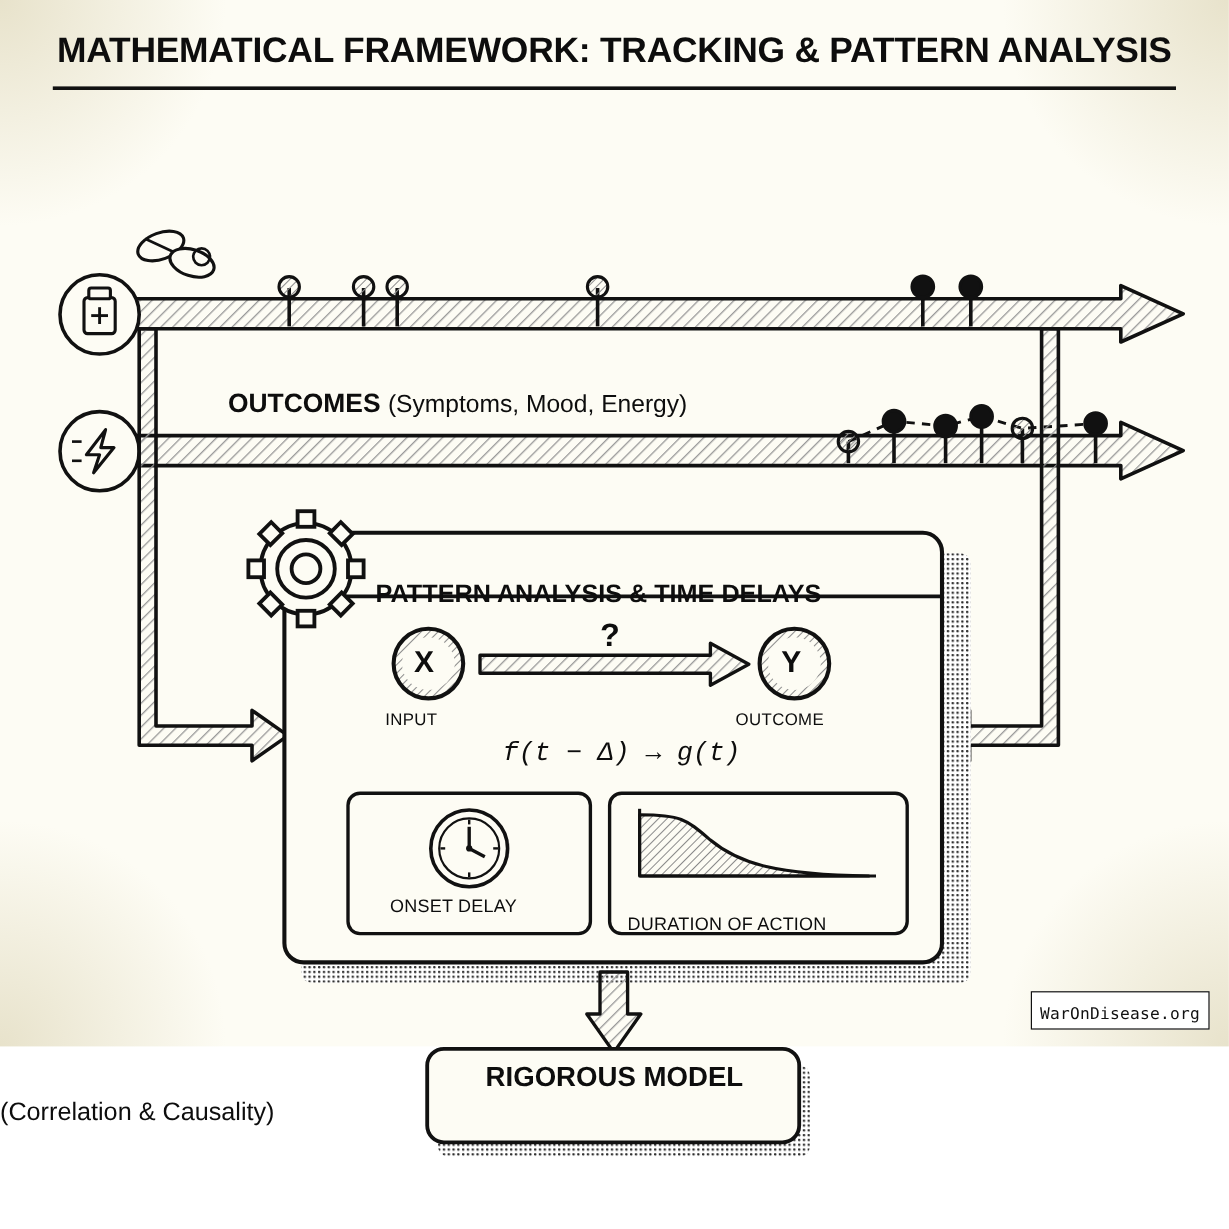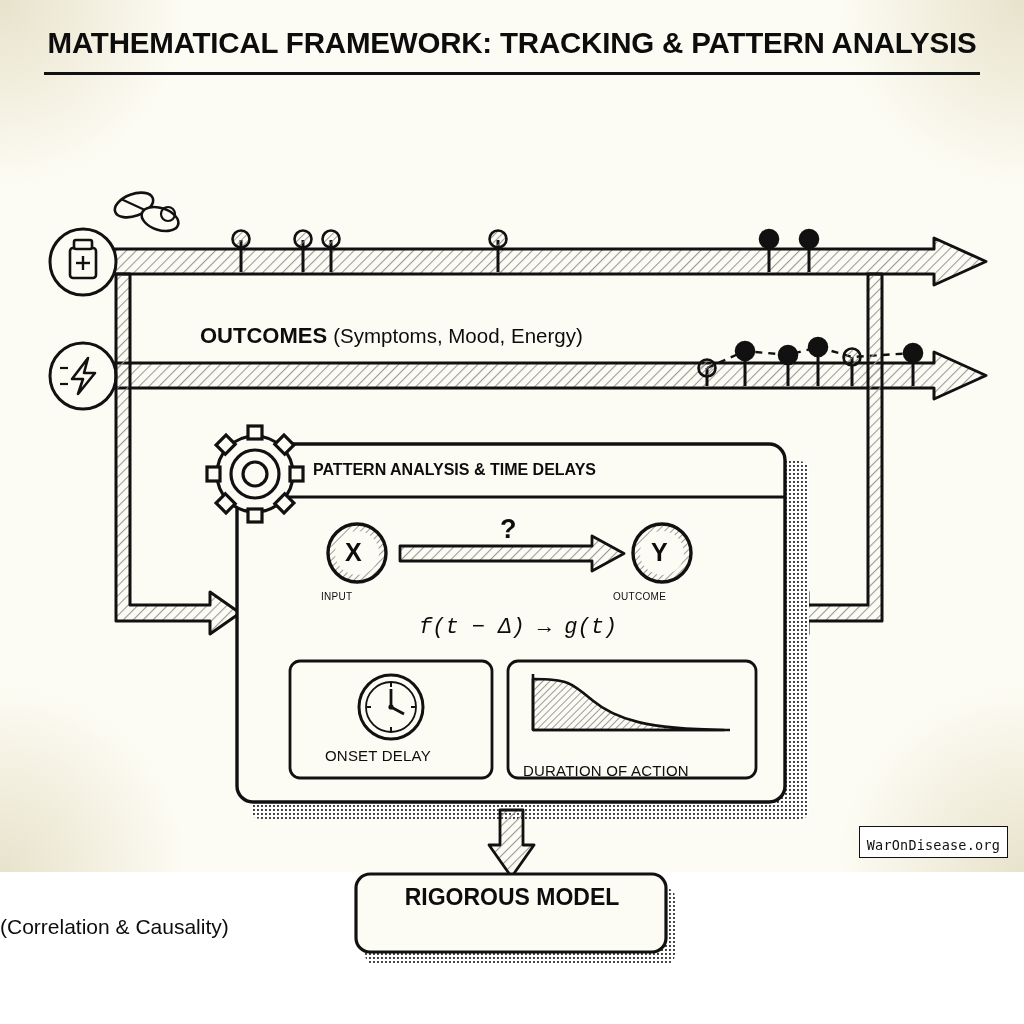--- a/index.html
+++ b/index.html
@@ -74,35 +74,36 @@
     color: #0d0d0d;
     white-space: nowrap;
   }
   .lane-label .paren {
     font-weight: normal;
     font-size: 20.5px;
   }
 
   .box-label {
     position: absolute;
-    font-size: 16px;
-    font-weight: bold;
-    color: #0d0d0d;
-    white-space: nowrap;
+    font-size: 21px;
+    font-weight: bold;
+    color: #0d0d0d;
+    white-space: nowrap;
+    margin-top: 23px;
   }
   .small-label {
     position: absolute;
     font-size: 15px;
     color: #0d0d0d;
     letter-spacing: 0.2px;
     white-space: nowrap;
   }
   .node-label {
     position: absolute;
-    font-size: 10px;
+    font-size: 14px;
     color: #0d0d0d;
     letter-spacing: 0.3px;
     white-space: nowrap;
   }
   .formula {
     position: absolute;
     font-family: Liberation Mono, monospace;
     font-style: italic;
     font-size: 22px;
     color: #0d0d0d;
@@ -324,21 +325,21 @@
       <path d="M500 810 L500 845 L489 845 L511.5 877 L534 845 L523 845 L523 810 Z" fill="url(#hatch)" stroke="#111" stroke-width="2.8" stroke-linejoin="round"></path>
     </g>
 
     <g>
       <path d="M366 879 L656 879 Q666 879 666 889 L666 945 Q666 955 656 955 L366 955 Q356 955 356 945 L356 889 Q356 879 366 879 Z" transform="translate(9,9)" fill="url(#shadowDots)" stroke="none"></path>
       <rect x="356" y="874" width="310" height="78" rx="14" ry="14" fill="#fdfcf4" stroke="#111" stroke-width="3.2"></rect>
     </g>
   </svg>
 
 
-  <div class="lane-label" style="left:200px; top:323px;">
+  <div class="lane-label" style="left:190px; top:323px;">
     <span>OUTCOMES</span>
     <span class="paren">(Symptoms, Mood, Energy)</span>
   </div>
 
   <div class="box-label" style="left:313px; top:461px;">PATTERN ANALYSIS &amp; TIME DELAYS</div>
 
   <div class="xy" style="left:345px; top:538px;">X</div>
   <div class="xy" style="left:651px; top:538px;">Y</div>
   <div class="qmark" style="left:500px; top:514px;">?</div>
 

